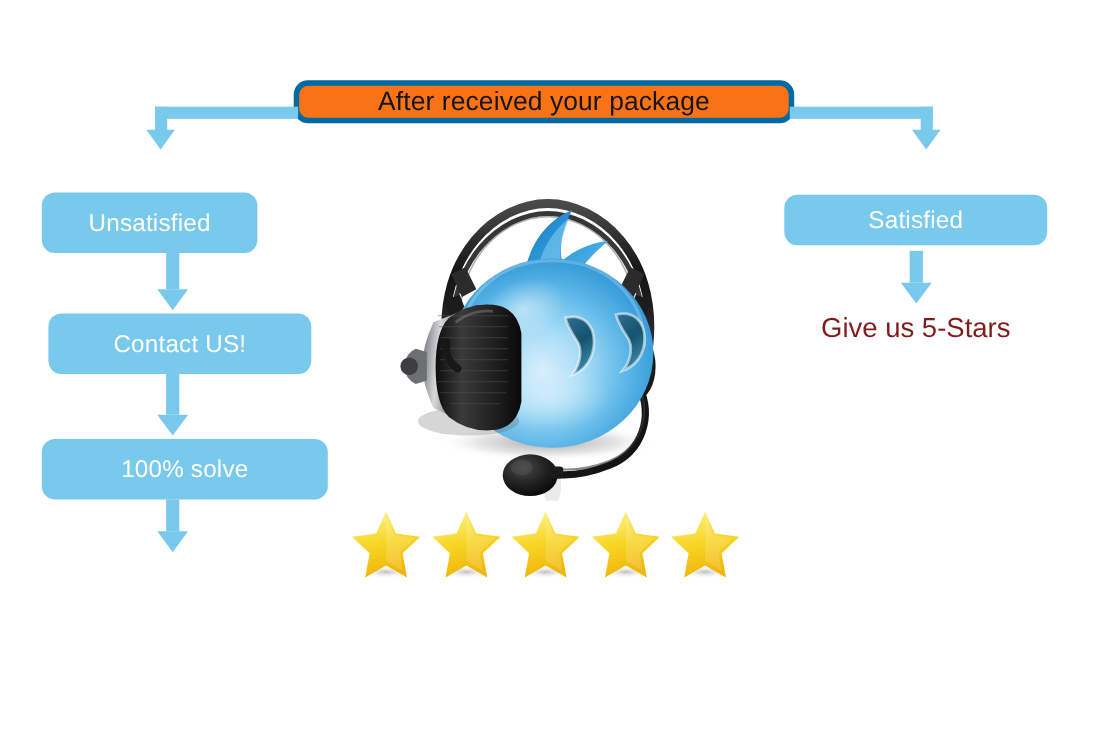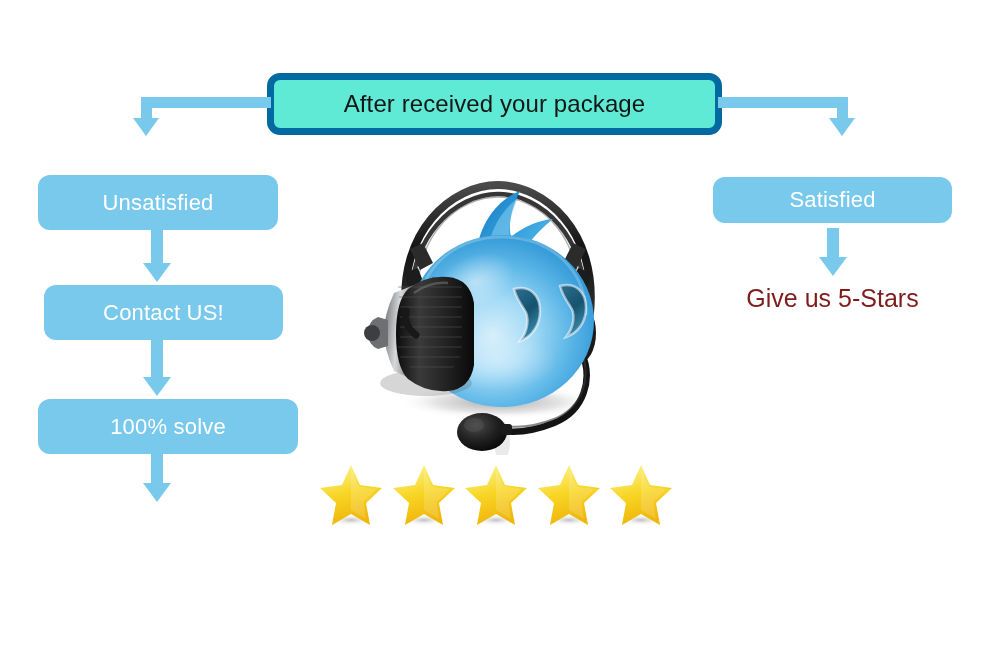--- a/index.html
+++ b/index.html
@@ -19,25 +19,25 @@
     background: #ffffff;
     overflow: hidden;
   }
 
   
   .title-box {
     position: absolute;
     left: 267px;
     top: 73px;
     width: 455px;
-    height: 62px;
+    height: 39px;
     box-sizing: border-box;
-    border: 7px solid #0369a1;
+    border: 5px solid #0369a1;
     border-radius: 13px;
-    background: #5eead4;
+    background: #f97316;
     display: flex;
     align-items: center;
     justify-content: center;
   }
   .title-box .title-text {
     font-size: 24px;
     color: #151515;
     letter-spacing: .1px;
     white-space: nowrap;
   }
@@ -85,21 +85,21 @@
     background: #79c9ed;
     border-radius: 12px;
     display: flex;
     align-items: center;
     justify-content: center;
     color: #ffffff;
     font-size: 22px;
     letter-spacing: .2px;
     white-space: nowrap;
   }
-  #pill-unsatisfied { left: 38px;  top: 175px; width: 240px; height: 55px; }
+  #pill-unsatisfied { left: 38px;  top: 175px; width: 196px; height: 55px; }
   #pill-contact     { left: 44px;  top: 285px; width: 239px; height: 55px; }
   #pill-solve       { left: 38px;  top: 399px; width: 260px; height: 55px; }
   #pill-satisfied   { left: 713px; top: 177px; width: 239px; height: 46px; }
 
   
   .down-arrow {
     position: absolute;
     width: 28px;
   }
   .down-arrow .shaft {

